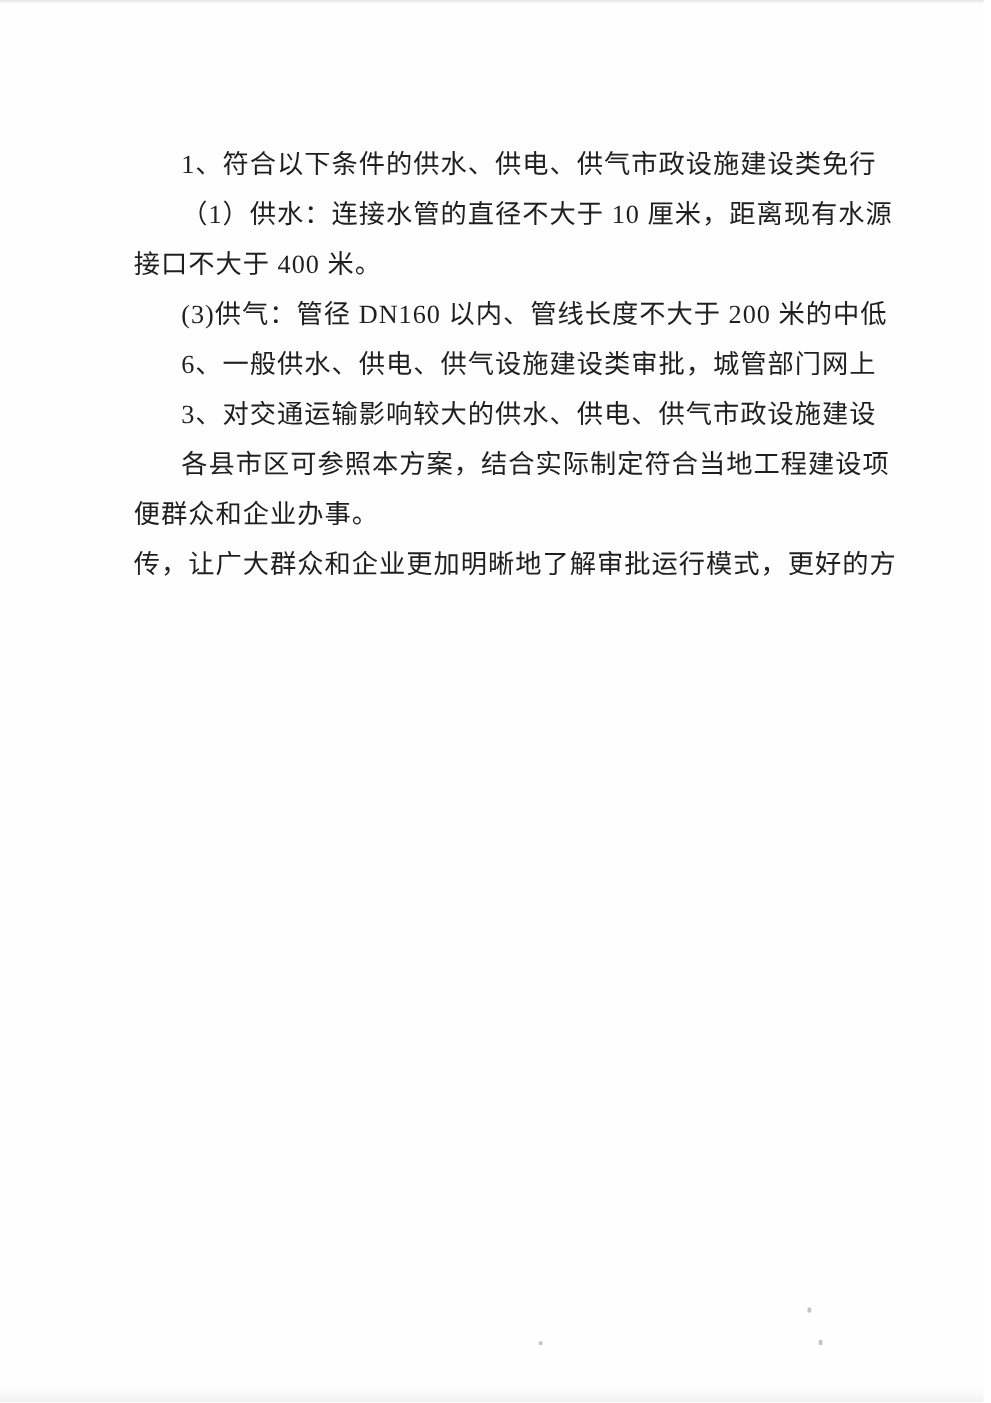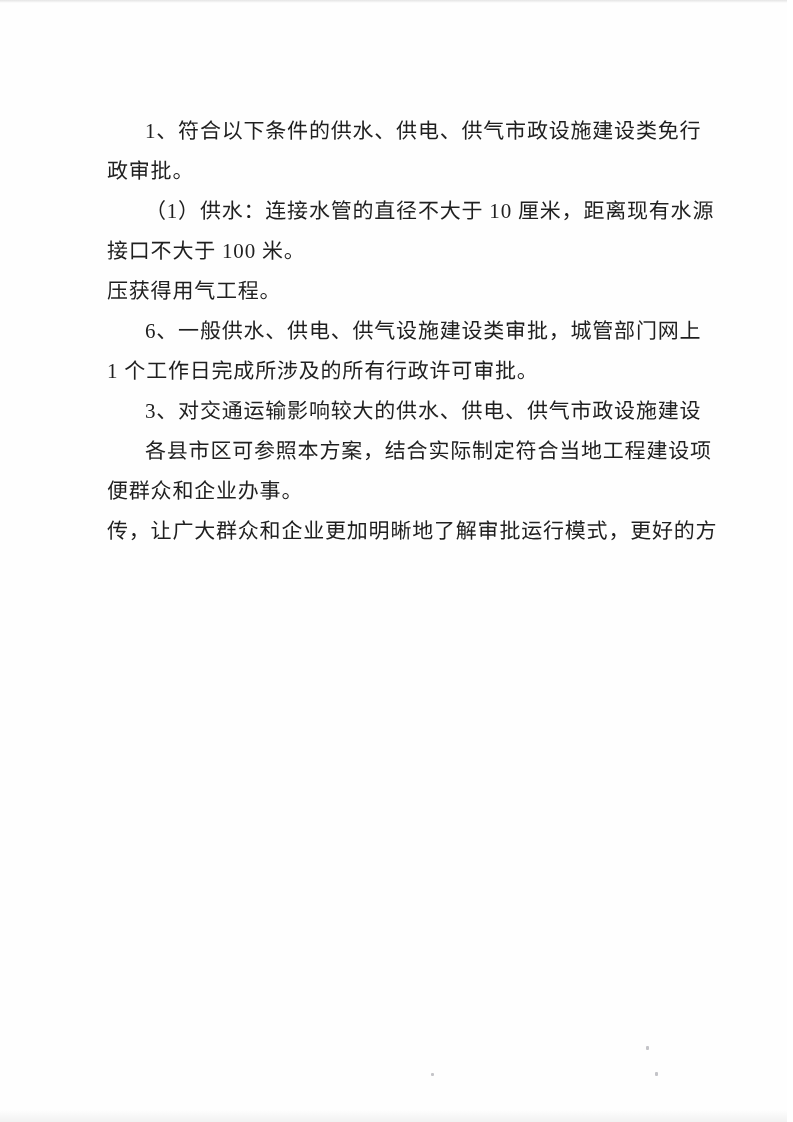--- a/index.html
+++ b/index.html
@@ -71,42 +71,40 @@
 <body>
 
 <div class="page">
   <div class="edge-top"></div>
 
   <div class="textblock">
 
     <p>
       </p>
       <div class="line first jfull">1、符合以下条件的供水、供电、供气市政设施建设类免行</div>
-      <div class="line">政审批。</div>
     <p></p>
 
     <p>
       </p>
       <div class="line first jfull">（1）供水：连接水管的直径不大于 10 厘米，距离现有水源</div>
-      <div class="line">接口不大于 100 米。</div>
+      <div class="line">接口不大于 400 米。</div>
     <p></p>
 
     <p>
       </p>
     <p></p>
 
     <p>
       </p>
-      <div class="line">压获得用气工程。</div>
+      <div class="line first jfull">(3)供气：管径 DN160 以内、管线长度不大于 200 米的中低</div>
     <p></p>
 
     <p>
       </p>
       <div class="line first jfull">6、一般供水、供电、供气设施建设类审批，城管部门网上</div>
-      <div class="line">1 个工作日完成所涉及的所有行政许可审批。</div>
     <p></p>
 
     <p>
       </p>
       <div class="line first jfull">3、对交通运输影响较大的供水、供电、供气市政设施建设</div>
     <p></p>
 
     <p>
       </p>
       <div class="line first jfull">各县市区可参照本方案，结合实际制定符合当地工程建设项</div>

